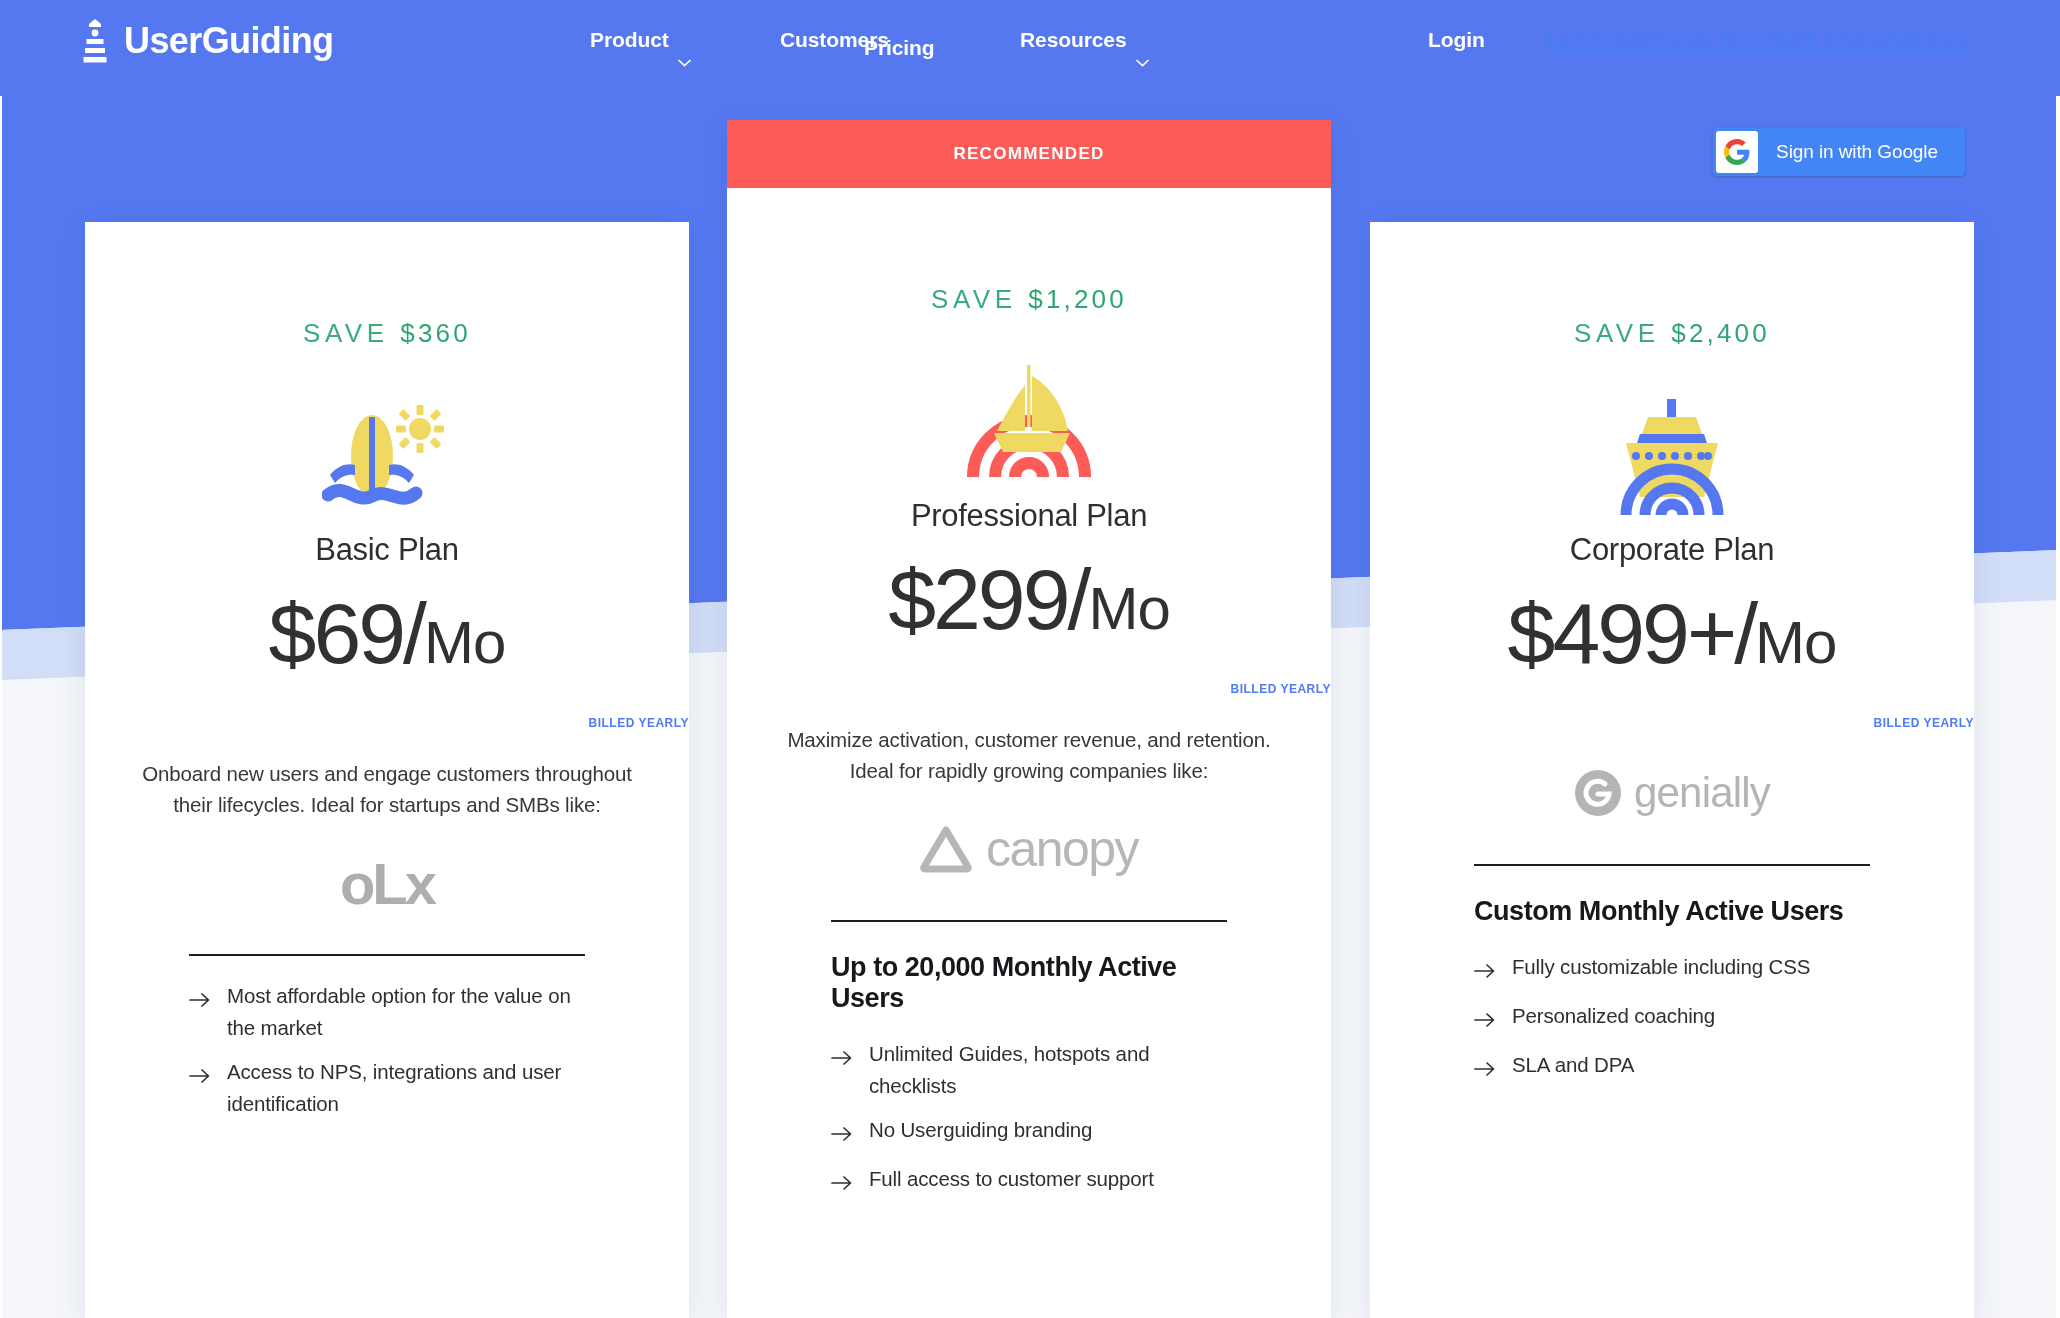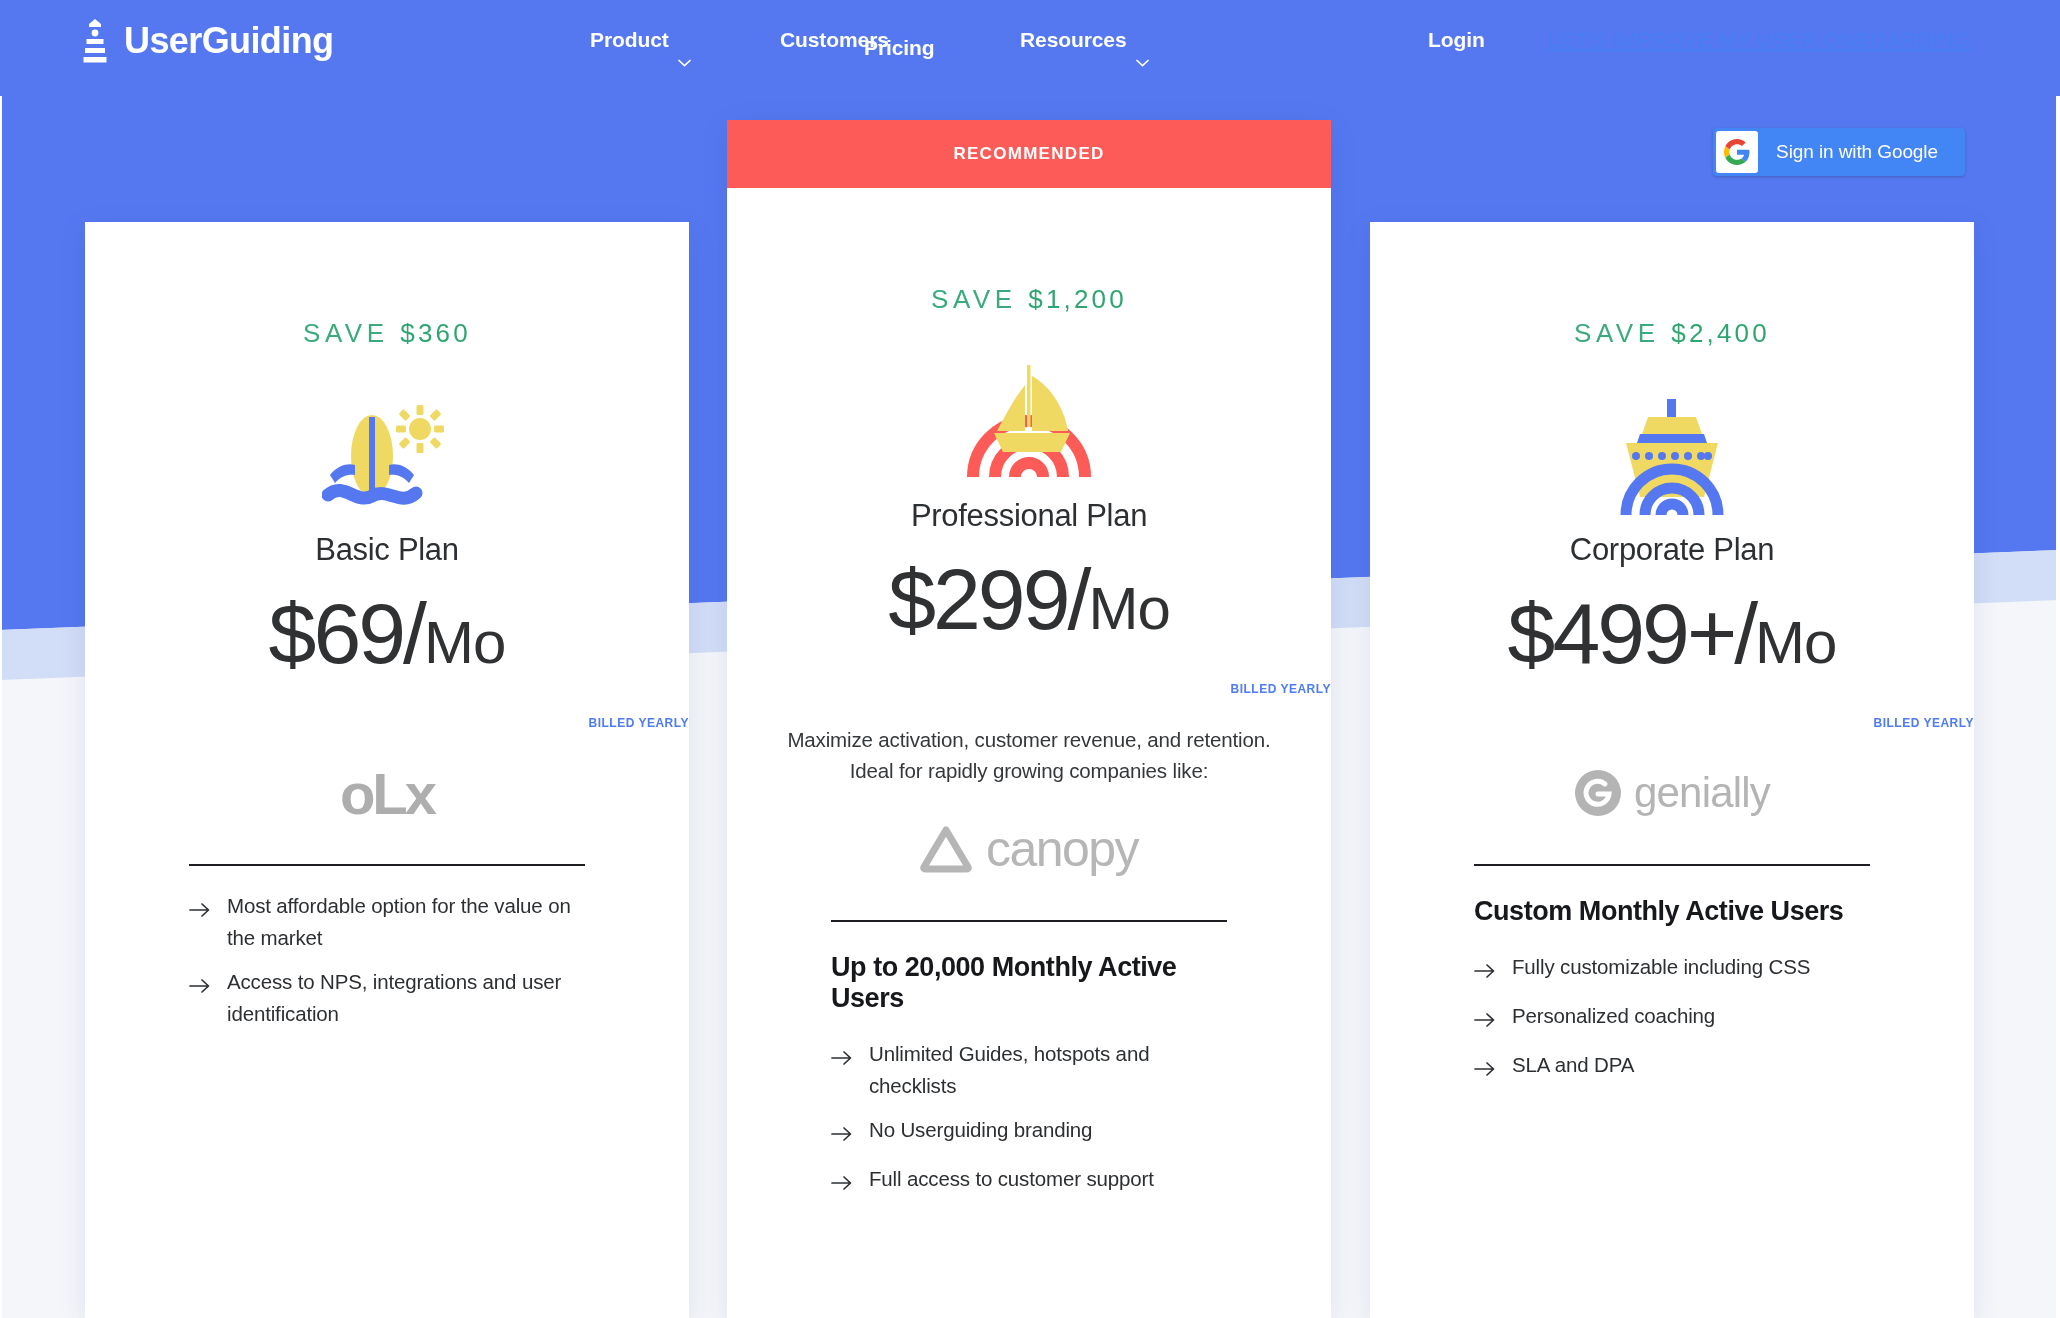--- a/index.html
+++ b/index.html
@@ -276,20 +276,21 @@
         </svg>
       </span>
 
       <div class="plan-name">Basic Plan</div>
 
       <div class="plan-price">
         <span class="amount">$69</span><span class="slash">/</span><span class="period">Mo</span>
       </div>
 
       <div class="billed">BILLED YEARLY</div>
+      <div class="plan-desc">Onboard new users and engage customers throughout their lifecycles. Ideal for startups and SMBs like:</div>
 
       <div class="customer-logo">
         <span class="olx-text">oLx</span>
       </div>
 
       <div class="divider"></div>
 
       <ul class="feature-list">
         <li class="feature-item">
           <span class="feature-arrow">

